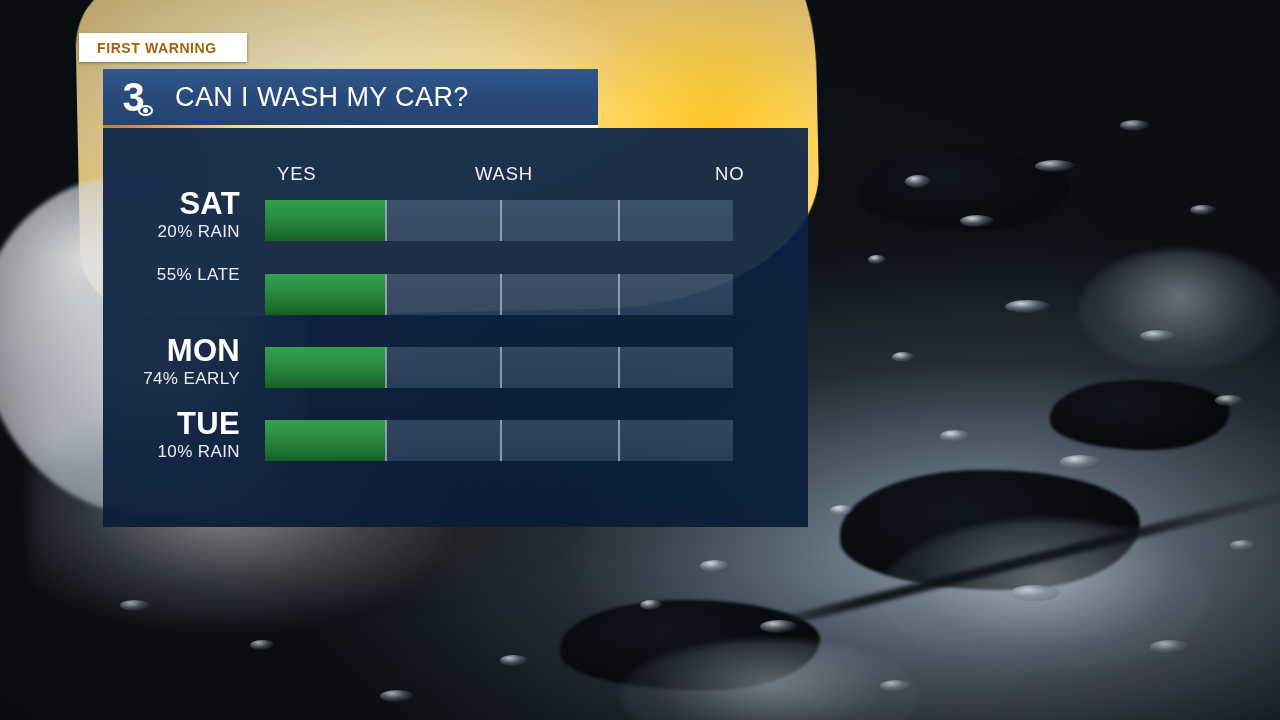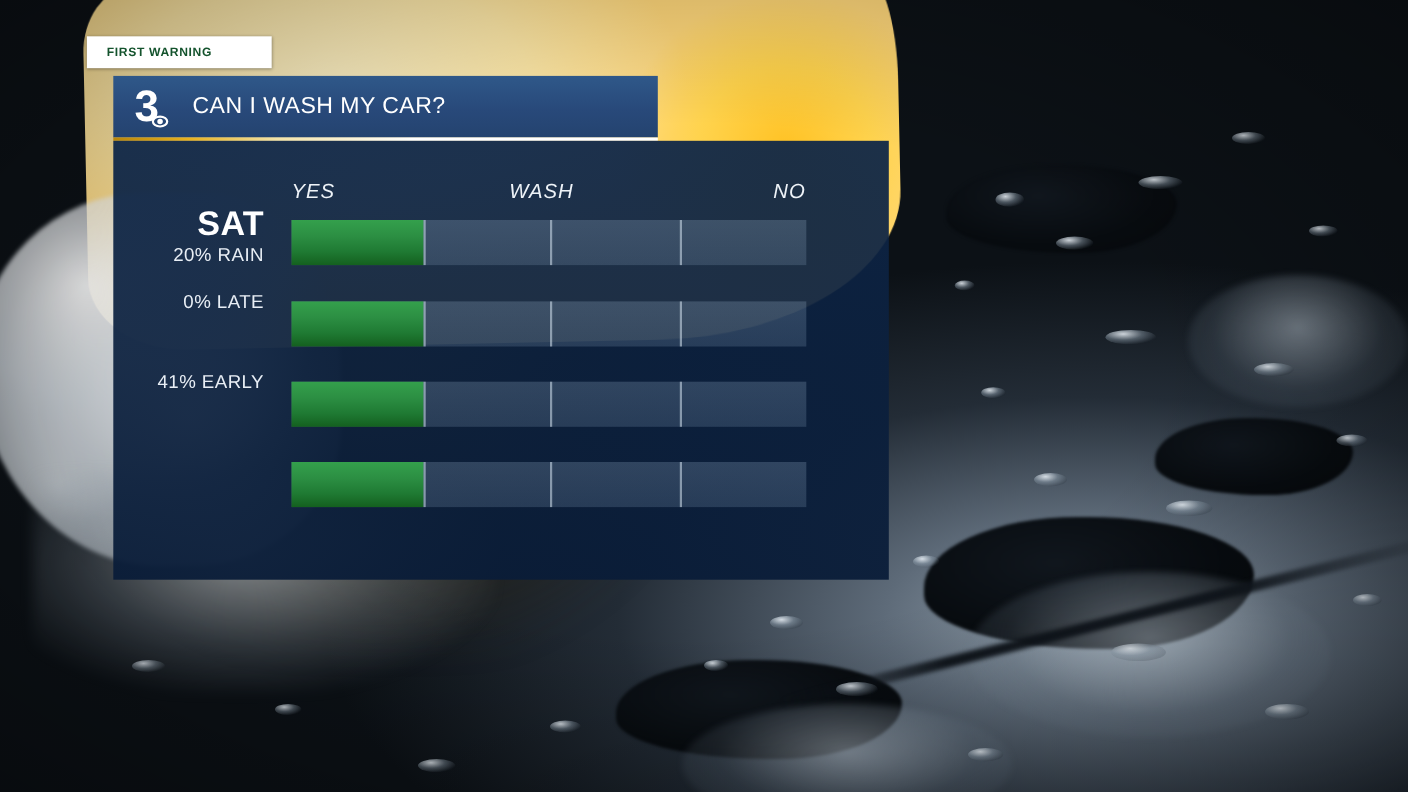--- a/index.html
+++ b/index.html
@@ -75,21 +75,21 @@
   }
 
   
   #fw-tab{
     position:absolute; left:79px; top:33px; width:168px; height:29px;
     background:#ffffff;
     display:flex; align-items:center; padding-left:18px;
     box-shadow:0 1px 3px rgba(0,0,0,.4);
   }
   #fw-tab span{
-    color:#14532d; font-size:11px; font-weight:bold; letter-spacing:.6px;
+    color:#a16207; font-size:14px; font-weight:bold; letter-spacing:.6px;
   }
 
   
   #titlebar{
     position:absolute; left:103px; top:69px; width:495px; height:56px;
     background:linear-gradient(180deg,#2f5889 0%,#28497a 55%,#24436f 100%);
     display:flex; align-items:center;
   }
   #titlebar .gold-rule{
     position:absolute; left:0; bottom:-3px; width:100%; height:3px;
@@ -106,32 +106,32 @@
   }
   #logo3 .eye{
     position:absolute; right:6px; bottom:9px; width:15px; height:11px;
     border:2.2px solid #fff; border-radius:50%;
     display:flex; align-items:center; justify-content:center;
   }
   #logo3 .eye::after{
     content:""; width:5px; height:5px; border-radius:50%; background:#fff;
   }
   #title-text{
-    color:#ffffff; font-size:21px; font-weight:normal; letter-spacing:.4px;
+    color:#ffffff; font-size:27px; font-weight:normal; letter-spacing:.4px;
     margin-left:16px; white-space:nowrap;
   }
 
   
   #panel{
     position:absolute; left:103px; top:128px; width:705px; height:399px;
     background:linear-gradient(180deg, rgba(14,38,72,.94) 0%, rgba(11,32,62,.92) 50%, rgba(9,28,56,.94) 100%);
   }
 
   
-  #col-headers{ position:absolute; left:0; top:0; width:100%; height:60px;font-style:italic; }
+  #col-headers{ position:absolute; left:12px; top:0; width:100%; height:60px; }
   .colhead{
     position:absolute; top:35px; color:#eef3f8; font-size:18.5px;
     letter-spacing:.8px; white-space:nowrap;
   }
   .colhead.yes   { left:162px; }
   .colhead.maybe { left:360px; }
   .colhead.no    { left:600px; }
 
   
   .row{ position:absolute; left:0; width:100%; height:41px;padding-left:32px; }
@@ -246,43 +246,48 @@
     <div class="track">
       <div class="bar" style="width:25.6%;"></div>
       <div class="divider d1"></div>
       <div class="divider d2"></div>
       <div class="divider d3"></div>
     </div>
   </div>
 
   <div class="row r1">
     <div class="daylabel">
-      <span class="dsub">0% LATE</span>
+      <span class="dsub">55% LATE</span>
     </div>
     <div class="track">
       <div class="bar" style="width:25.6%;"></div>
       <div class="divider d1"></div>
       <div class="divider d2"></div>
       <div class="divider d3"></div>
     </div>
   </div>
 
   <div class="row r2">
     <div class="daylabel">
-      <span class="dsub">41% EARLY</span>
+      <span class="dname">MON</span>
+      <span class="dsub">74% EARLY</span>
     </div>
     <div class="track">
       <div class="bar" style="width:25.6%;"></div>
       <div class="divider d1"></div>
       <div class="divider d2"></div>
       <div class="divider d3"></div>
     </div>
   </div>
 
   <div class="row r3">
+    <div class="daylabel">
+      <span class="dname">TUE</span>
+      <span class="dsub">10% RAIN</span>
+    </div>
     <div class="track">
       <div class="bar" style="width:25.6%;"></div>
       <div class="divider d1"></div>
       <div class="divider d2"></div>
       <div class="divider d3"></div>
     </div>
   </div>
 
 </div>
 

